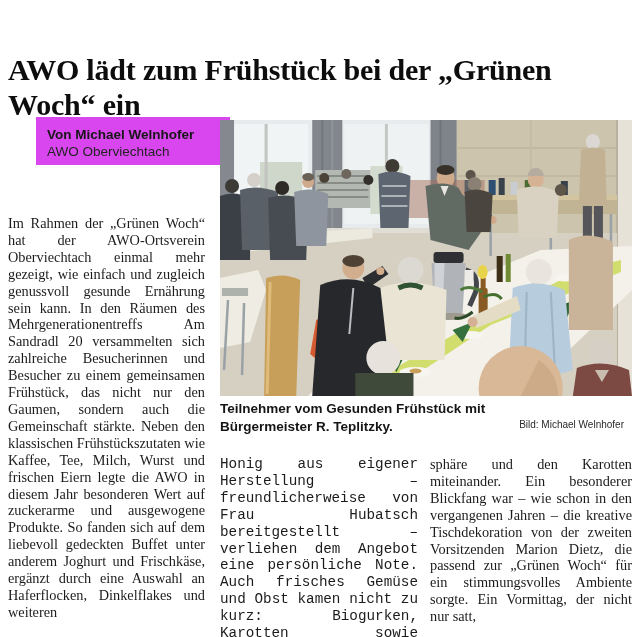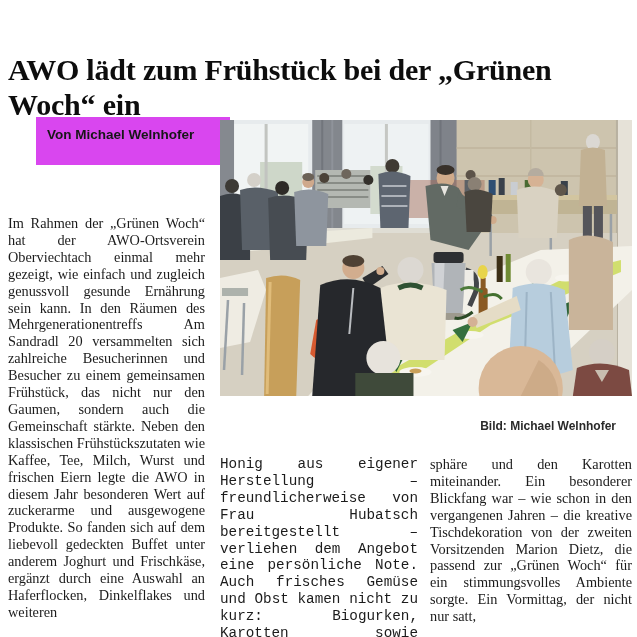--- a/index.html
+++ b/index.html
@@ -30,40 +30,41 @@
   }
   .photo-frame svg{display:block;width:100%;height:100%;}
   .caption-block{
     position:absolute;left:220px;top:400px;width:412px;height:40px;
   }
   .caption-block .cap{
     font-family:"Liberation Sans", sans-serif;font-weight:700;
     font-size:13.5px;line-height:18px;color:#151515;margin:0;width:340px;
   }
   .caption-block .credit{
-    position:absolute;right:16px;top:19px;
-    font-family:"Liberation Sans", sans-serif;font-weight:700;
-    font-size:12px;color:#2a2a2a;
+    position:absolute;right:8px;top:19px;
+    font-family:"Liberation Sans", sans-serif;font-weight:400;
+    font-size:10px;color:#2a2a2a;
   }
   .col{
     position:absolute;text-align:justify;overflow:hidden;
     font-family:"Liberation Serif", serif;font-size:14.3px;line-height:16.9px;
     color:#1b1b1b;hyphens:auto;-webkit-hyphens:auto;
   }
   .col-left{left:8px;top:183px;width:197px;height:454px;margin-top:32px;}
   .col-mid{left:220px;top:456px;width:198px;height:181px;font-family:Liberation Mono, monospace;}
   .col-right{left:430px;top:456px;width:202px;height:181px;}
 </style>
 </head>
 <body>
 
 <h1 class="headline">AWO lädt zum Frühstück bei der „Grünen Woch“ ein</h1>
 
 <div class="byline-box">
   <div class="author">Von Michael Welnhofer</div>
+  <div class="org">AWO Oberviechtach</div>
 </div>
 
 <div class="photo-frame" role="img" aria-label="Teilnehmer sitzen an einer langen, grün dekorierten Frühstückstafel im Saal; im Hintergrund Fenster mit grauen Vorhängen, rechts eine helle Wand und eine stehende Person am Buffet, vorne Thermoskanne, Flaschen und grüne Servietten.">
   <svg viewBox="0 0 411 276" preserveAspectRatio="none">
 
     <g>
       <rect x="0" y="0" width="411" height="276" fill="#cdc4ae"></rect>
       <rect x="0" y="0" width="234" height="112" fill="#e7ebed"></rect>
       <rect x="4" y="4" width="84" height="100" fill="#f1f4f4"></rect>
       <rect x="124" y="4" width="84" height="100" fill="#eef2f3"></rect>
@@ -218,18 +219,19 @@
       <circle cx="300" cy="268" r="42" fill="#d9b897"></circle>
       <path d="M318,240 a42,42 0 0 1 18,46 l-36,-10 Z" fill="#c4a17f" opacity="0.6"></path>
       <circle cx="381" cy="232" r="13" fill="#d5cfc6"></circle>
       <path d="M356,248 Q381,238 408,250 L411,276 L352,276 Z" fill="#7c4a42"></path>
       <polygon points="374,250 388,250 381,262" fill="#c8beb0"></polygon>
     </g>
   </svg>
 </div>
 
 <div class="caption-block">
+  <p class="cap">Teilnehmer vom Gesunden Frühstück mit Bürgermeister R. Teplitzky.</p>
   <span class="credit">Bild: Michael Welnhofer</span>
 </div>
 
 <div class="col col-left">Im Rahmen der „Grünen Woch“ hat der AWO-Ortsverein Oberviechtach einmal mehr gezeigt, wie einfach und zugleich genussvoll gesunde Ernährung sein kann. In den Räumen des Mehrgenerationentreffs Am Sandradl 20 versammelten sich zahlreiche Besucherinnen und Besucher zu einem gemeinsamen Frühstück, das nicht nur den Gaumen, sondern auch die Gemeinschaft stärkte. Neben den klassischen Frühstückszutaten wie Kaffee, Tee, Milch, Wurst und frischen Eiern legte die AWO in diesem Jahr besonderen Wert auf zuckerarme und ausgewogene Produkte. So fanden sich auf dem liebevoll gedeckten Buffet unter anderem Joghurt und Frischkäse, ergänzt durch eine Auswahl an Haferflocken, Dinkelflakes und weiteren</div>
 <div class="col col-mid">Honig aus eigener Herstellung – freundlicherweise von Frau Hubatsch bereitgestellt – verliehen dem Angebot eine persönliche Note. Auch frisches Gemüse und Obst kamen nicht zu kurz: Biogurken, Karotten sowie verschiedene Apfel- und Birnensorten sorgten für zusätzliche Frische. In geselli-</div>
 <div class="col col-right">sphäre und den Karotten miteinander. Ein besonderer Blickfang war – wie schon in den vergangenen Jahren – die kreative Tischdekoration von der zweiten Vorsitzenden Marion Dietz, die passend zur „Grünen Woch“ für ein stimmungsvolles Ambiente sorgte. Ein Vormittag, der nicht nur satt,</div>
 
 </body></html>

